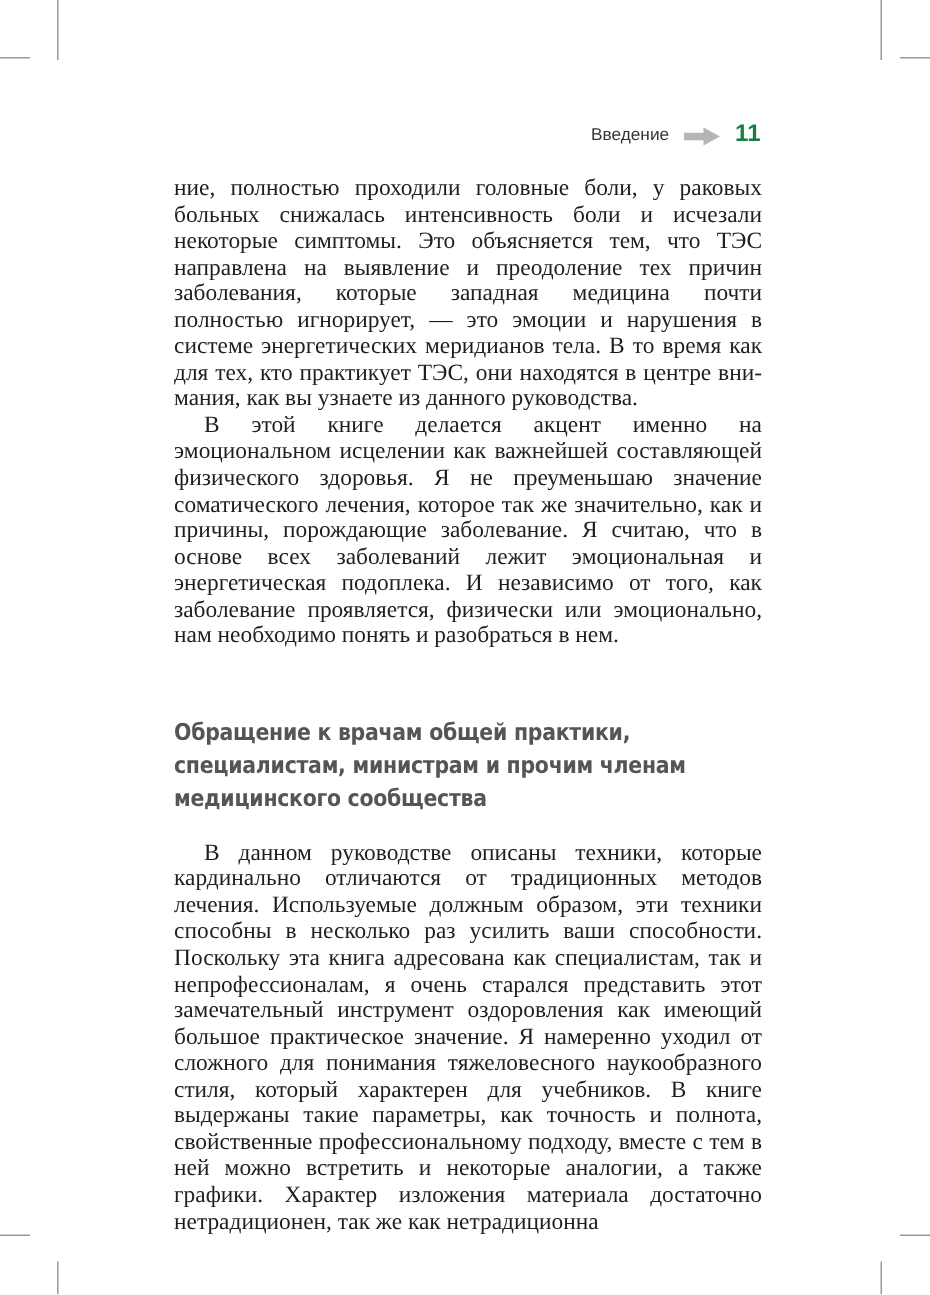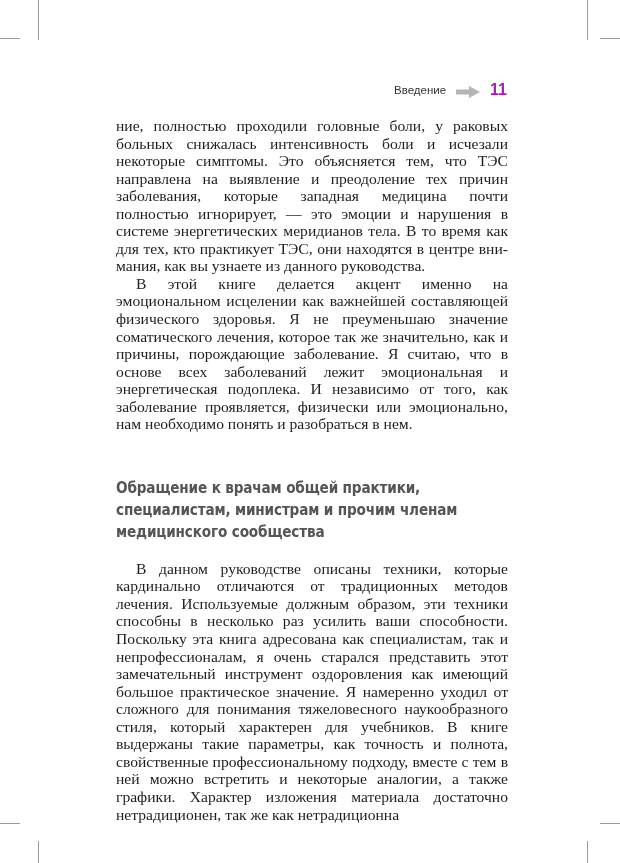--- a/index.html
+++ b/index.html
@@ -9,21 +9,21 @@
   .crop { position: absolute; background: #9a9a9a; }
   .crop.v { width: 1px; height: 40px; }
   .crop.h { height: 1px; width: 20px; }
   .header {
     position: absolute; top: 80px; right: 113px; height: 20px;
     display: flex; align-items: center; gap: 10px;
     font-family: "Liberation Sans", sans-serif; color: #333;
   }
   .header .section { font-size: 11.5px; }
   .header .arrow { width: 24px; height: 12px; display: inline-block; }
-  .header .num { font-size: 16px; font-weight: bold; color: #a21caf; }
+  .header .num { font-size: 16px; font-weight: bold; color: #15803d; }
   .body {
     position: absolute; left: 116px; top: 117px; width: 392px;
     font-family: "Liberation Serif", serif; font-size: 15.6px; line-height: 17.55px;
     color: #1e1e1e; text-align: justify;
   }
   .body p { margin: 0; text-indent: 20px; hyphens: manual; }
   .body p.cont { text-indent: 0; }
   .heading {
     margin: 44px 0 17px 0;
     font-family: "DejaVu Sans", sans-serif; font-weight: bold; font-size: 15.5px;

